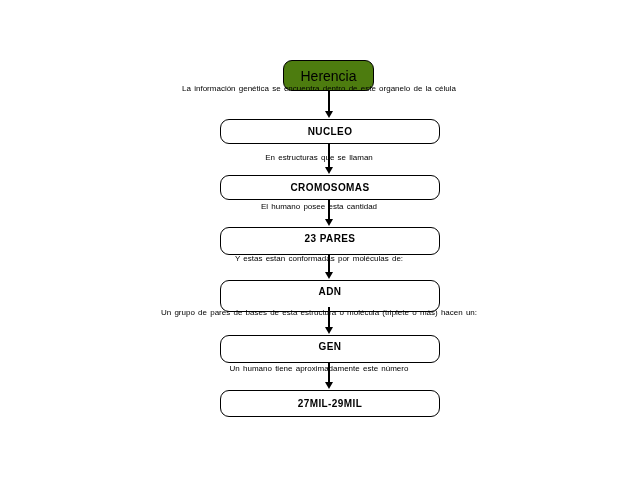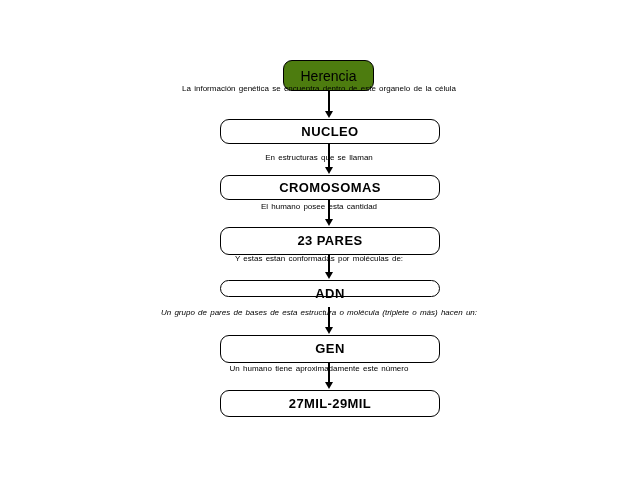--- a/index.html
+++ b/index.html
@@ -19,21 +19,21 @@
     position: absolute;
     left: 220px;
     width: 220px;
     box-sizing: border-box;
     border: 1.5px solid #000000;
     border-radius: 9px;
     background: #ffffff;
     display: flex;
     justify-content: center;
     font-weight: bold;
-    font-size: 13px;
+    font-size: 10px;
     letter-spacing: 0.4px;
     text-align: center;
   }
   .node.v-center { align-items: center; }
   .node.v-top    { align-items: flex-start; padding-top: 5px; }
 
   .title-node {
     position: absolute;
     left: 283px;
     top: 60px;
@@ -120,29 +120,29 @@
   <div class="caption" style="top:202px;">El humano posee esta cantidad</div>
   <div class="node v-top" style="top:227px;height:28px;">
     <span>23 PARES</span>
   </div>
 
   <div class="arrow" style="top:255px;height:24px;">
     <div class="stem"></div>
     <div class="head"></div>
   </div>
   <div class="caption" style="top:254px;">Y estas estan conformadas por moléculas de:</div>
-  <div class="node v-top" style="top:280px;height:17px;">
+  <div class="node v-top" style="top:280px;height:32px;">
     <span>ADN</span>
   </div>
 
   <div class="arrow" style="top:307px;height:27px;">
     <div class="stem"></div>
     <div class="head"></div>
   </div>
-  <div class="caption" style="top:308px;font-style:italic;">Un grupo de pares de bases de esta estructura o molécula (triplete o más) hacen un:</div>
+  <div class="caption" style="top:308px;">Un grupo de pares de bases de esta estructura o molécula (triplete o más) hacen un:</div>
   <div class="node v-top" style="top:335px;height:28px;">
     <span>GEN</span>
   </div>
 
   <div class="arrow" style="top:363px;height:26px;">
     <div class="stem"></div>
     <div class="head"></div>
   </div>
   <div class="caption" style="top:364px;">Un humano tiene aproximadamente este número</div>
   <div class="node v-center" style="top:390px;height:27px;">

